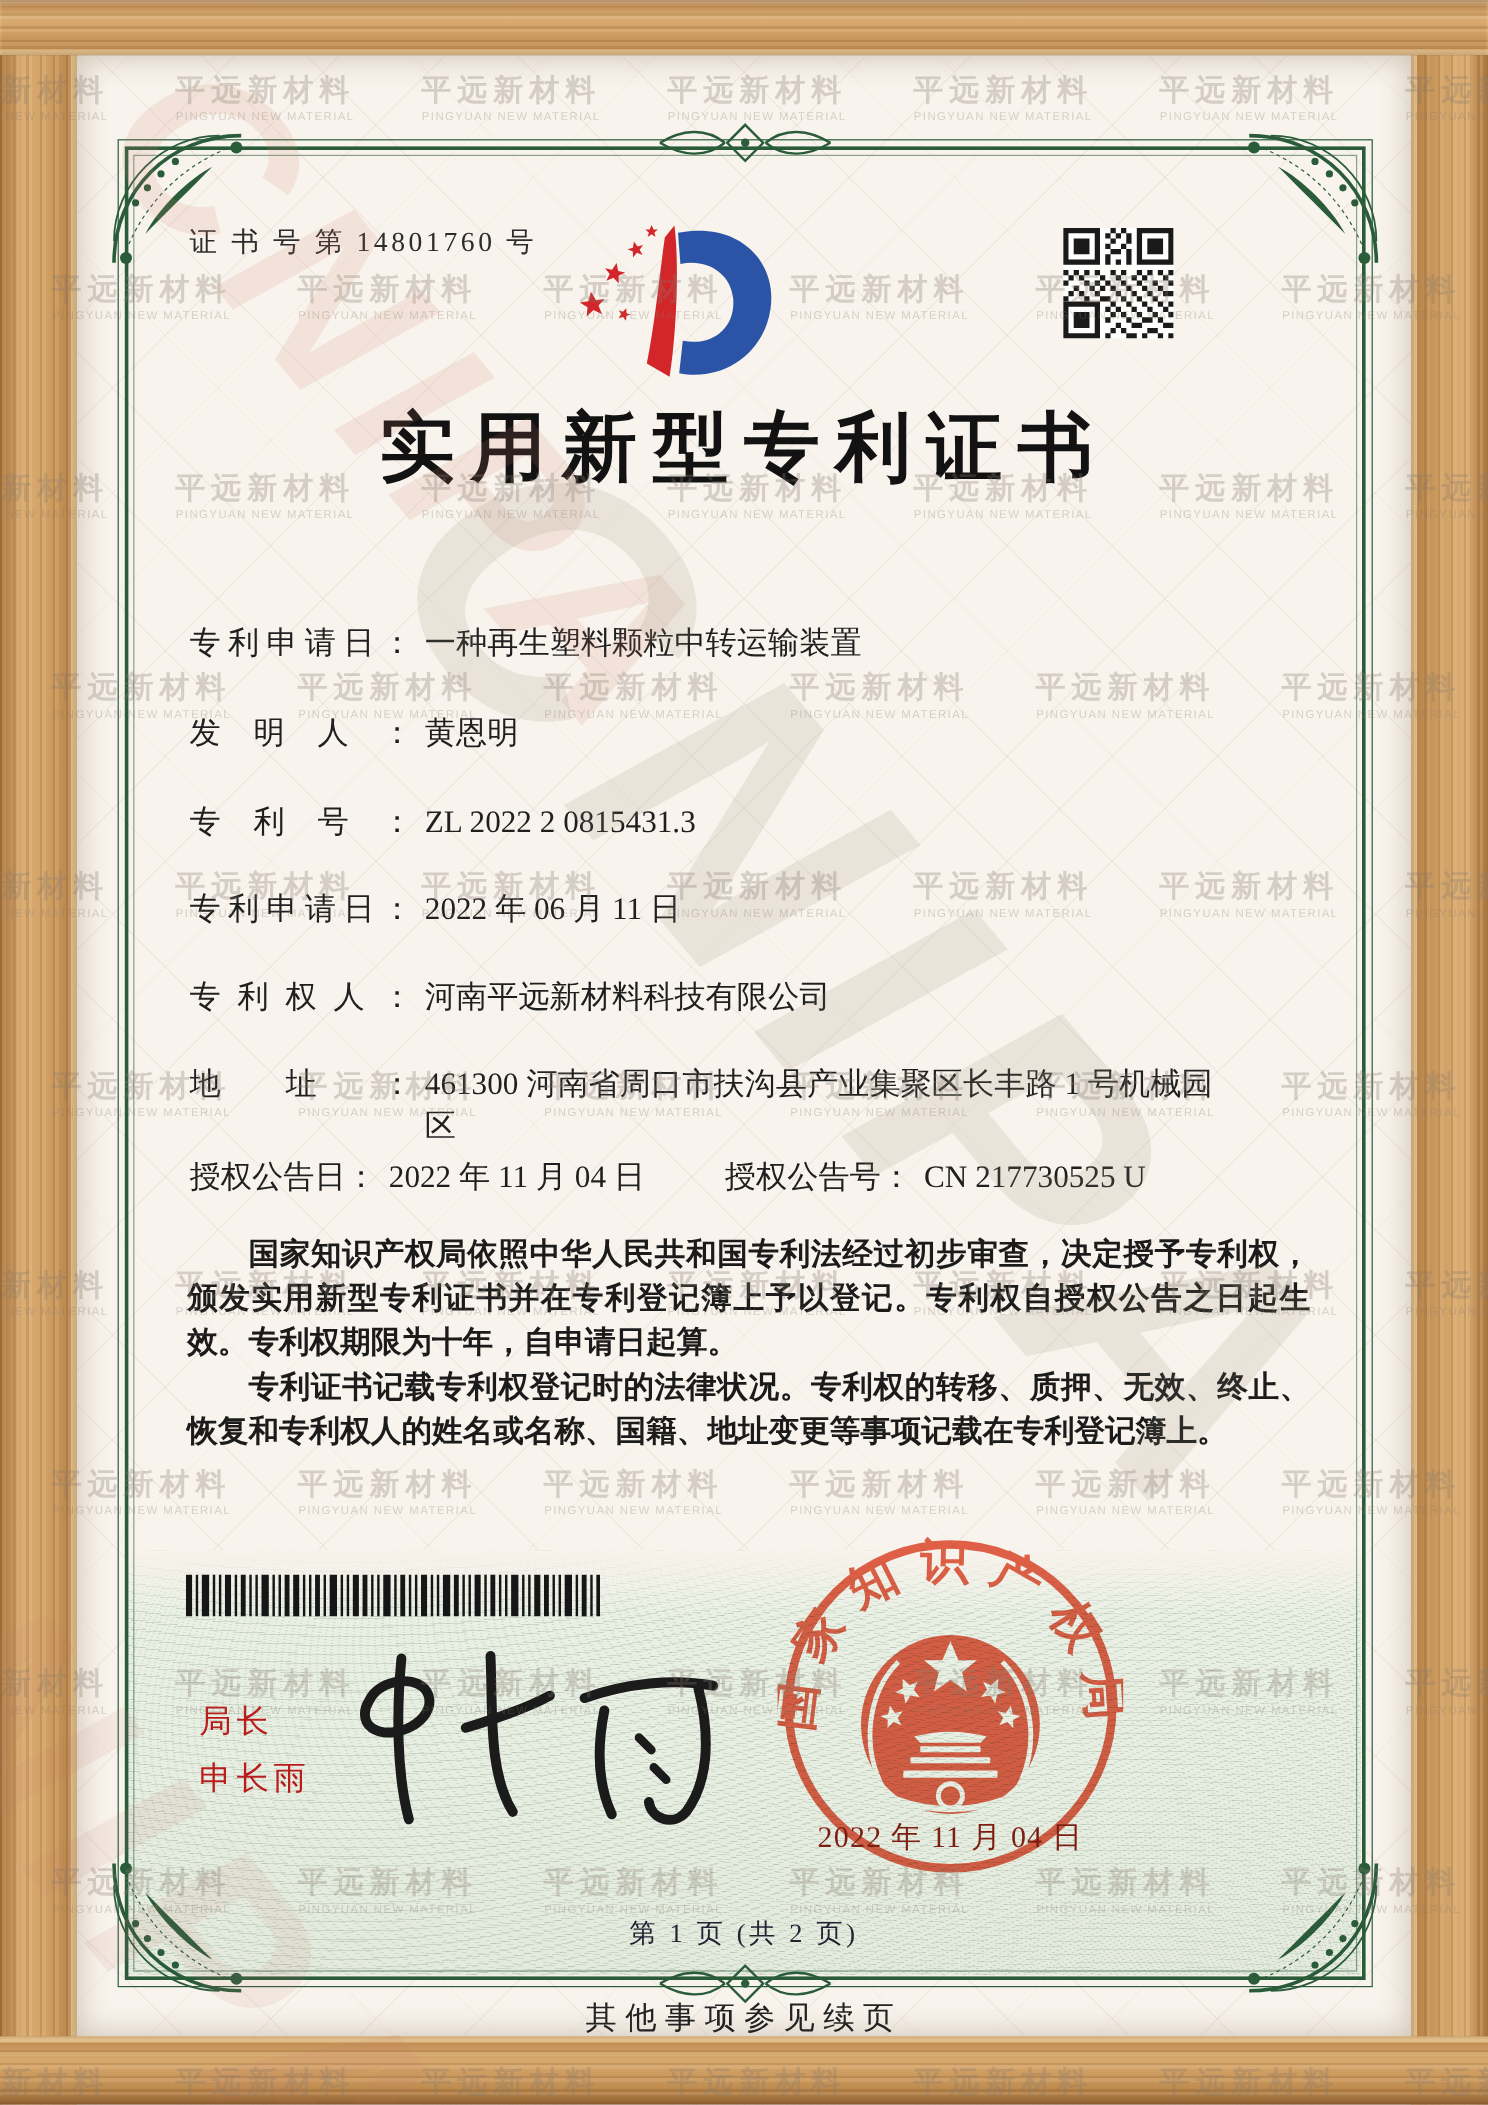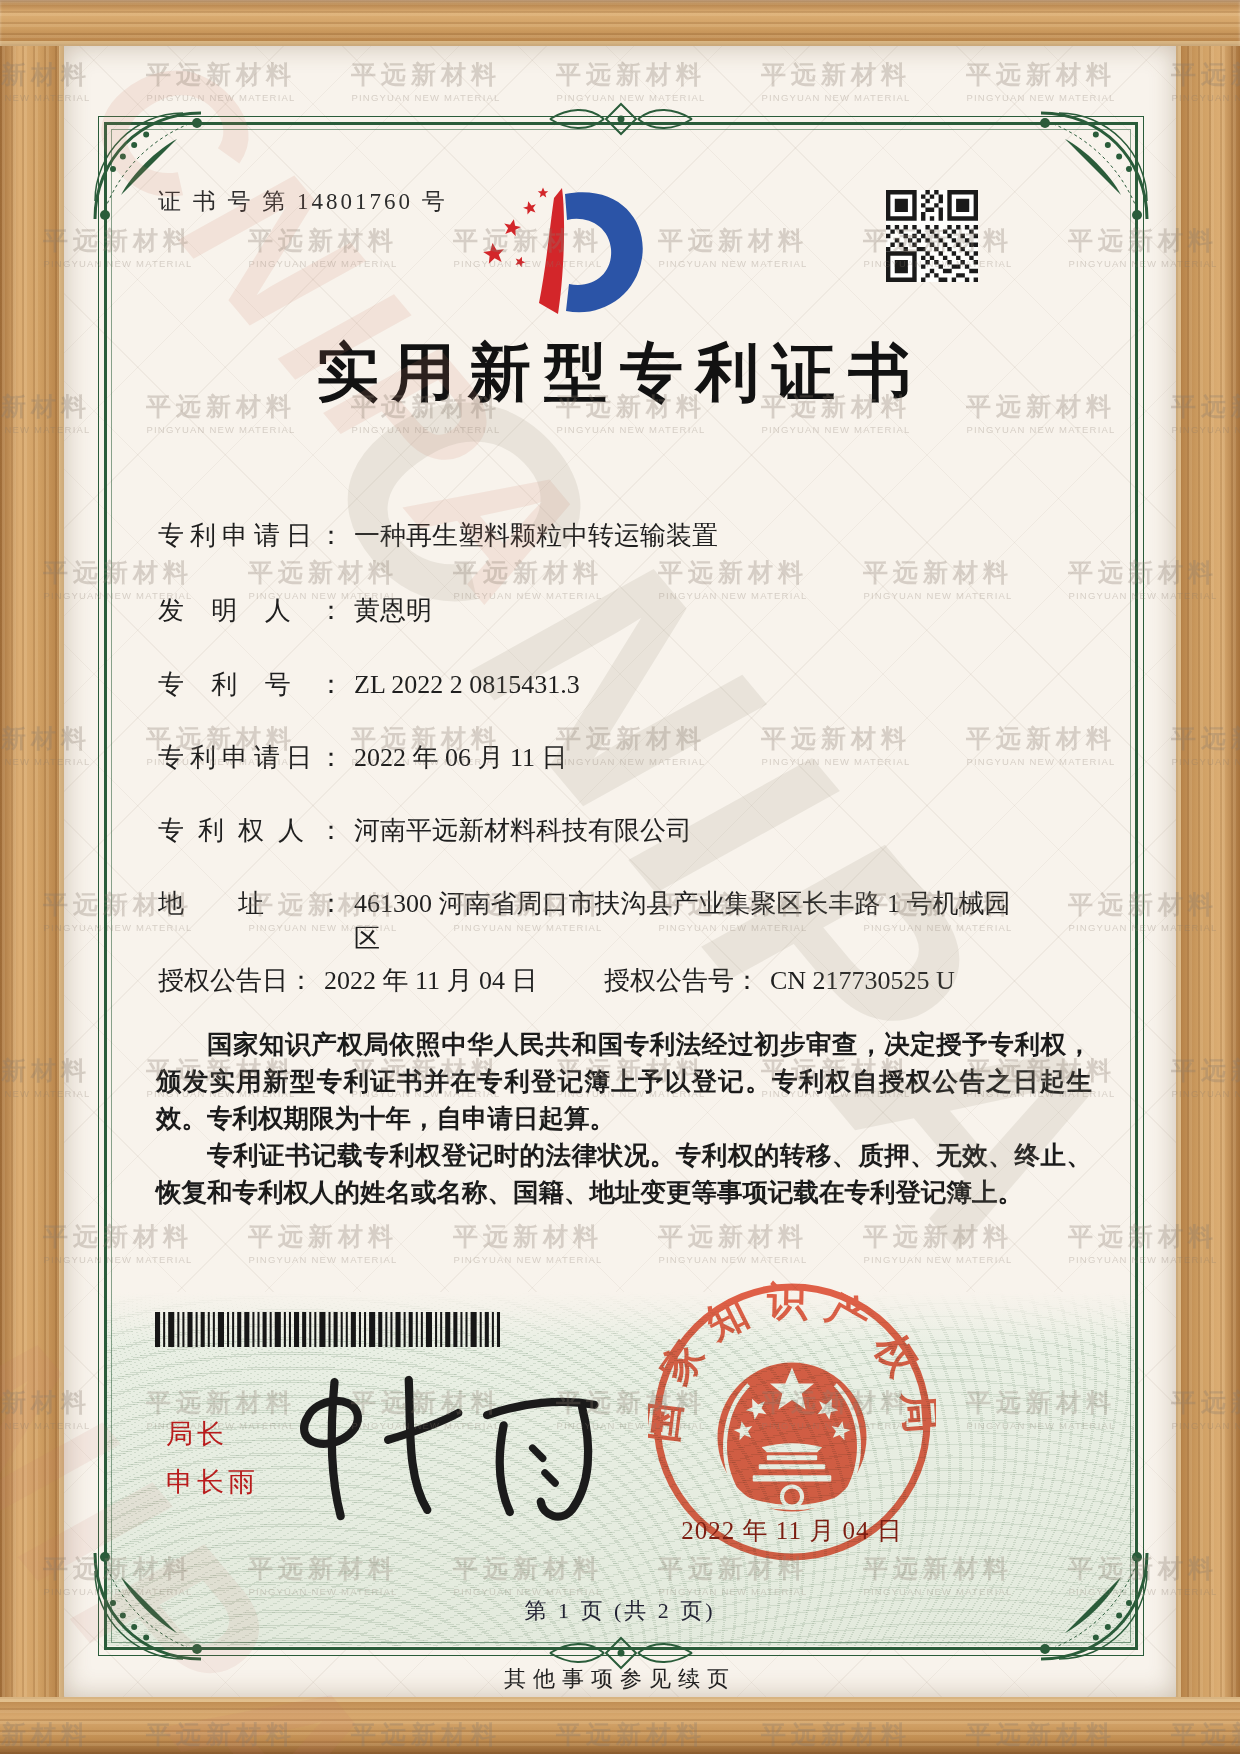--- a/index.html
+++ b/index.html
@@ -70,21 +70,21 @@
   .body-text{left:156px;top:1026px;width:936px;font-size:25.5px;line-height:37px;
              text-align:justify;color:#1b1b1b;}
   .body-text p{margin:0;text-indent:2em;font-weight:bold;}
   .barcode{left:155px;top:1312px;width:345px;height:35px;}
   .director{left:166px;top:1410px;font-size:27px;line-height:48px;letter-spacing:4px;color:#b91c1c;}
   .signature{left:285px;top:1352px;width:330px;height:188px;z-index:4;}
   .seal{left:648px;top:1278px;width:288px;height:288px;z-index:4;mix-blend-mode:multiply;opacity:.92;}
   .seal-date{left:648px;top:1514px;width:288px;text-align:center;color:#7c1e12;font-size:25px;
              letter-spacing:1px;z-index:5;}
   .page-footer{left:0;right:0;top:1596px;text-align:center;font-size:22px;letter-spacing:3px;color:#223;}
-  .cont-note{left:0;right:0;top:1664px;text-align:center;font-size:22px;letter-spacing:7px;color:#222;z-index:7;}
+  .cont-note{left:0;right:0;top:1664px;text-align:center;font-size:26px;letter-spacing:7px;color:#222;z-index:7;}
 
   
   .wm-layer{position:absolute;inset:0;z-index:9;pointer-events:none;overflow:hidden;}
   .wm-tile{position:absolute;width:212px;text-align:center;color:rgba(135,122,108,.30);}
   .wm-cn{font-size:25px;font-weight:bold;letter-spacing:5px;}
   .wm-en{font-size:9.5px;letter-spacing:1.2px;margin-top:1px;font-family:"Liberation Sans",sans-serif;}
   .wm-big{position:absolute;font-family:"Liberation Sans",sans-serif;font-weight:bold;
           font-style:italic;transform-origin:0 0;white-space:nowrap;}
   .wm-big-main{left:520px;top:300px;font-size:300px;letter-spacing:30px;color:rgba(150,140,122,.15);transform:rotate(50deg);}
   .wm-big-red{left:210px;top:6px;font-size:190px;letter-spacing:18px;color:rgba(205,125,108,.14);transform:rotate(50deg);}

